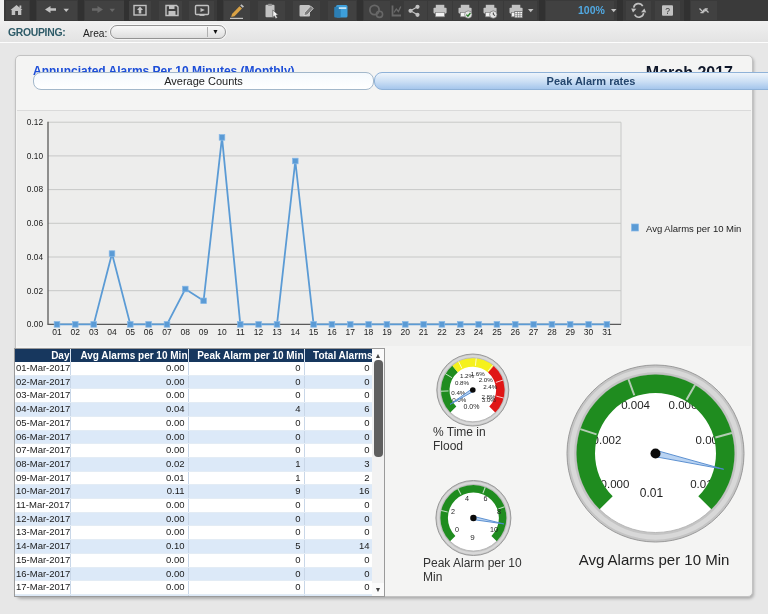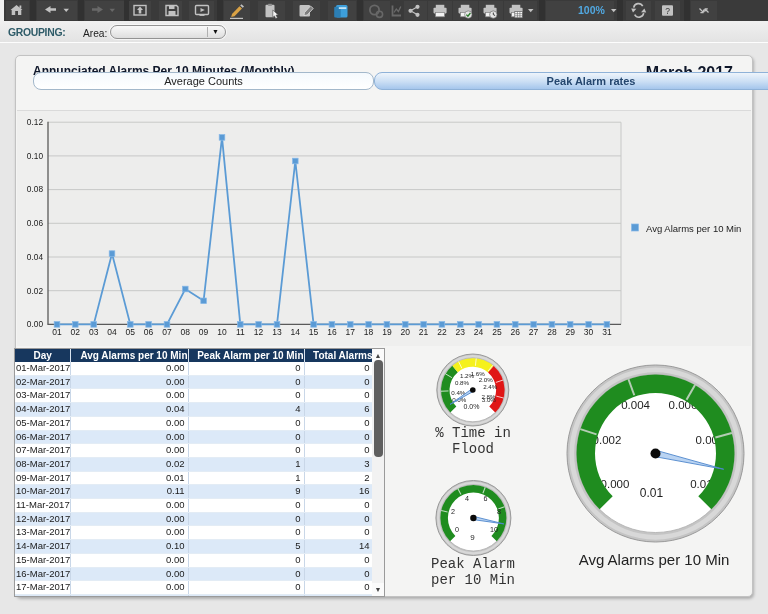--- a/index.html
+++ b/index.html
@@ -12,49 +12,49 @@
 #grouping-lbl { position:absolute; left:8px; top:27px; font-size:10.4px; font-weight:bold; color:#2e5b68; letter-spacing:-0.3px; }
 #area-lbl { position:absolute; left:83px; top:27.5px; font-size:10.2px; color:#222;text-align:right; }
 #dropdown { position:absolute; left:110px; top:25px; width:116px; height:14px;
   background:linear-gradient(#f9f9f9,#dedede); border:1px solid #939393; border-radius:7px;
   box-shadow:0 0 0 1px rgba(255,255,255,0.6); }
 #dd-arrow { position:absolute; right:2px; top:1px; width:16px; height:10px; border-left:1px solid #b0b0b0;
   font-size:7px; color:#111; text-align:center; line-height:10px; }
 #panel { position:absolute; left:15px; top:55px; width:738px; height:542px;
   background:#f4f4f3; border:1px solid #c2c2c2; border-radius:5px;
   box-shadow:1px 2px 3px rgba(0,0,0,0.25); }
-#title { position:absolute; left:33px; top:64px; font-size:12px; font-weight:bold; color:#0f172a; }
+#title { position:absolute; left:33px; top:64px; font-size:12px; font-weight:bold; color:#1d4ed8; }
 #mdate { position:absolute; right:35px; top:64px; font-size:16px; font-weight:bold; color:#0f172a; }
 .tab { position:absolute; top:72px; height:18px; border-radius:8px; font-size:11px;
   text-align:center; line-height:17px; color:#222; }
 #tab1 { left:33px; width:341px; background:linear-gradient(#f4f9fd,#ffffff); border:1px solid #a3b8cb; }
 #tab2 { left:374px; width:434px; background:linear-gradient(180deg,#eef4fb 0%,#cadef4 55%,#a5c6ec 100%);
   border:1px solid #8fb2d8; color:#24466e; font-weight:bold; }
 #chartwrap { position:absolute; left:17px; top:110px; width:734px; height:236px; background:#efefee;
   border-top:1px solid #dadada; }
 #chartsvg { position:absolute; left:0; top:0; }
 #tablewrap { position:absolute; left:14px; top:348px; width:371px; height:249px;
   background:#fff; border:1px solid #9a9a9a; overflow:hidden; }
 table { border-collapse:collapse; table-layout:fixed; width:358px; font-size:9.5px; }
 th { background:#17375e; color:#fff; font-weight:bold; height:13px; font-size:10px;
   border-right:1px solid #d8e2ee; padding:0; white-space:nowrap; overflow:hidden; }
 td { height:12.7px; line-height:12.7px; padding:0 3px; border-right:1px solid #c9d7e8; border-bottom:1px solid #e3ecf5; color:#1a1a1a; white-space:nowrap; overflow:hidden; }
 .c1 { width:55px; text-align:left; padding-left:1px;}
 .c2 { width:118px; text-align:right; }
 .c3 { width:116px; text-align:right; }
 .c4 { width:69px; text-align:right; }
-th.c1 { text-align:center; }
+th.c1 { text-align:right; }
 .tr-b td { background:#dce9f8; }
 .tr-w td { background:#ffffff; }
 #vscroll { position:absolute; right:0px; top:0; width:12px; height:247px; background:#f2f2f2; }
 .sbtn { position:absolute; left:0; width:12px; height:13px; background:#fbfbfb; color:#444;
   font-size:7px; text-align:center; line-height:13px; }
 #sthumb { position:absolute; left:1.5px; top:11px; width:9px; height:97px; background:#5f5f5f; border-radius:4px; }
 #gaugesvg { position:absolute; left:0; top:0; }
-.glabel { position:absolute; font-size:14px; color:#333; text-align:center;font-family:Liberation Mono, monospace; }
+.glabel { position:absolute; font-size:12px; color:#333; text-align:left; }
 #g3label { position:absolute; font-size:15px; color:#222; text-align:center; }
 </style>
 </head>
 <body>
 <div id="toolbar"></div>
 <div id="tb-left-strip"></div>
 <div id="groupbar"></div>
   <span id="grouping-lbl">GROUPING:</span>
   <span id="area-lbl">Area:</span>
   <div id="dropdown">

